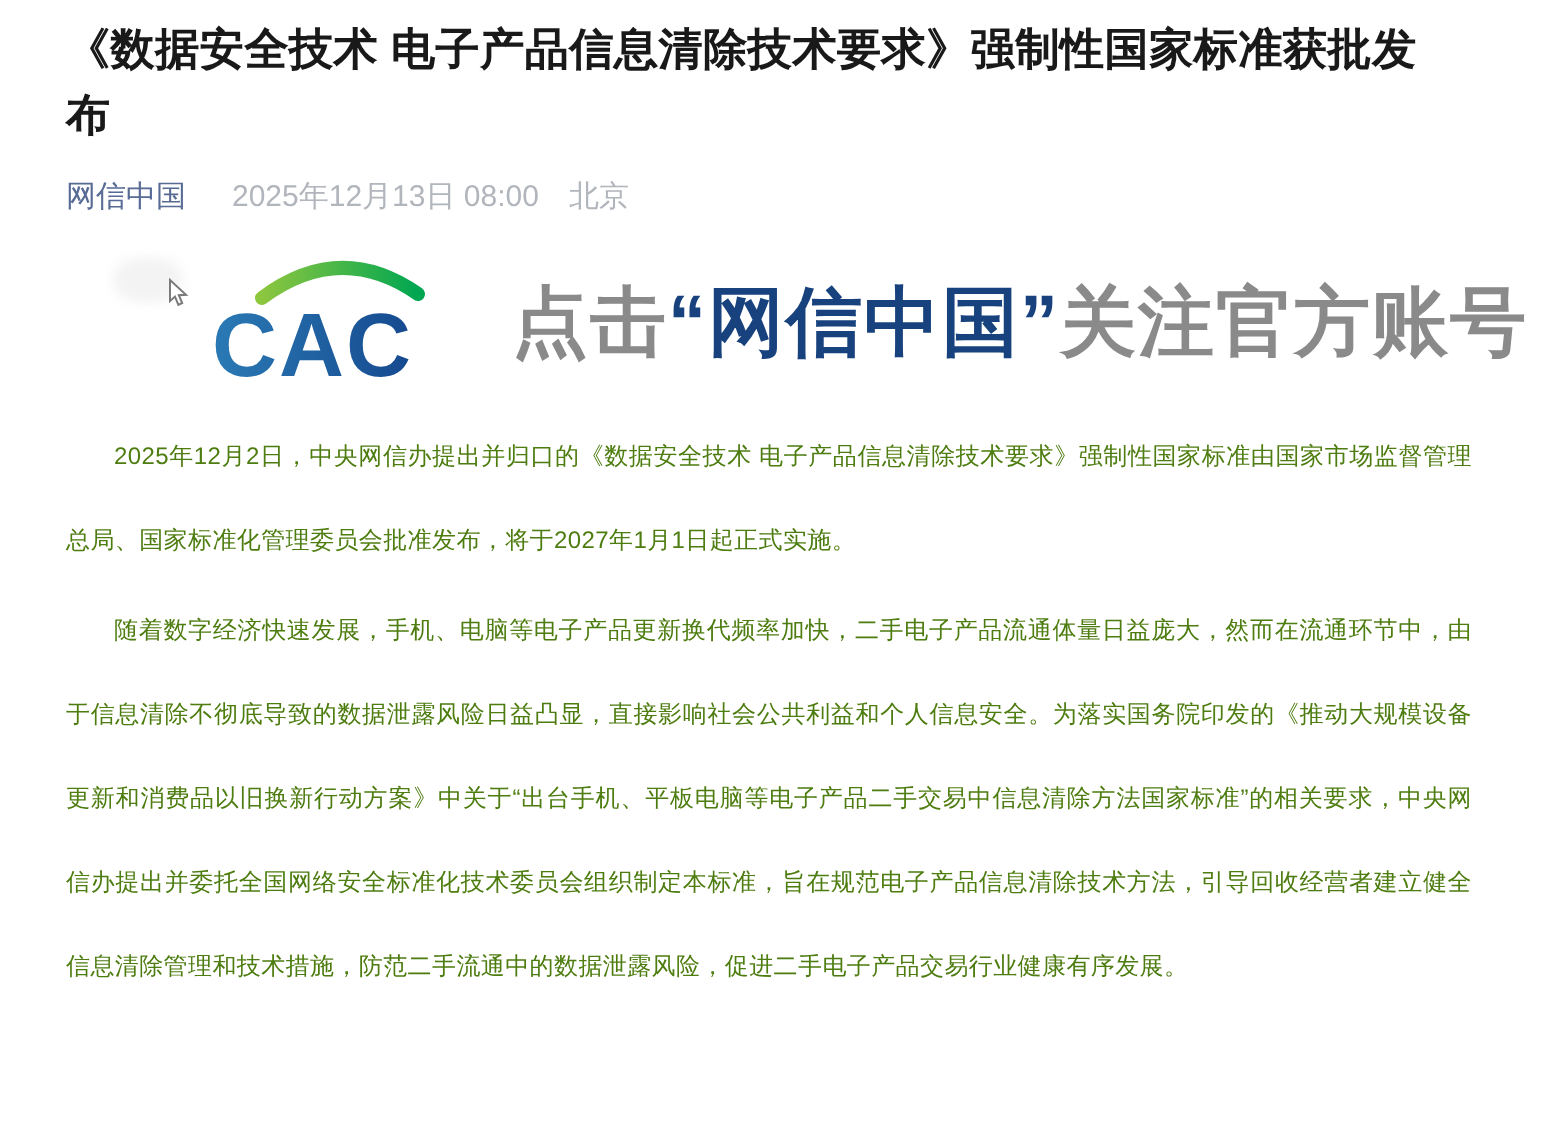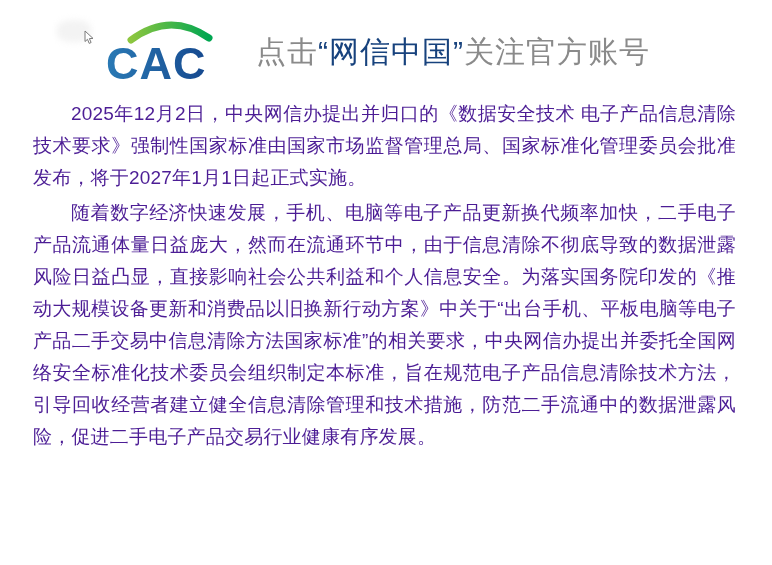--- a/index.html
+++ b/index.html
@@ -75,47 +75,53 @@
     pointer-events: none;
   }
   .cac-logo {
     margin-left: 71px;
     width: 132px;
     height: 70px;
     flex: 0 0 auto;
   }
   .banner-text {
     margin-left: 20px;
-    font-size: 30px;
-    font-weight: 400;
+    font-size: 38px;
+    font-weight: 700;
     letter-spacing: 1px;
     white-space: nowrap;
   }
   .banner-text .gray { color: #8a8a8a; }
   .banner-text .navy { color: #17427d; }
   
   .article-body {
     margin-top: 2px;
-    font-size: 19px;
-    line-height: 32px;
-    color: #4c1d95;
+    font-size: 12px;
+    line-height: 42px;
+    color: #4d7c0f;
     text-align: justify;
     letter-spacing: 0.2px;
   }
   .article-body p {
     text-indent: 2em;
     margin-bottom: 3px;
   }
 </style>
 </head>
 <body>
 
 <div class="content">
 
+  <h1 class="article-title">《数据安全技术 电子产品信息清除技术要求》强制性国家标准获批发布</h1>
 
+  <div class="meta-row">
+    <a class="account-link">网信中国</a>
+    <span class="publish-time">2025年12月13日 08:00</span>
+    <span class="publish-location">北京</span>
+  </div>
 
   <div class="banner">
     <div class="smudge"></div>
 
     <svg class="mouse-cursor" viewBox="0 0 11 15" xmlns="http://www.w3.org/2000/svg">
       <path d="M1 1 L1 11.5 L3.5 9.3 L5.2 13.4 L7.1 12.5 L5.4 8.6 L9 8.4 Z" fill="#ffffff" stroke="#7a7a7a" stroke-width="1"></path>
     </svg>
 
     <svg class="cac-logo" viewBox="0 0 132 70" xmlns="http://www.w3.org/2000/svg">
       <defs>

